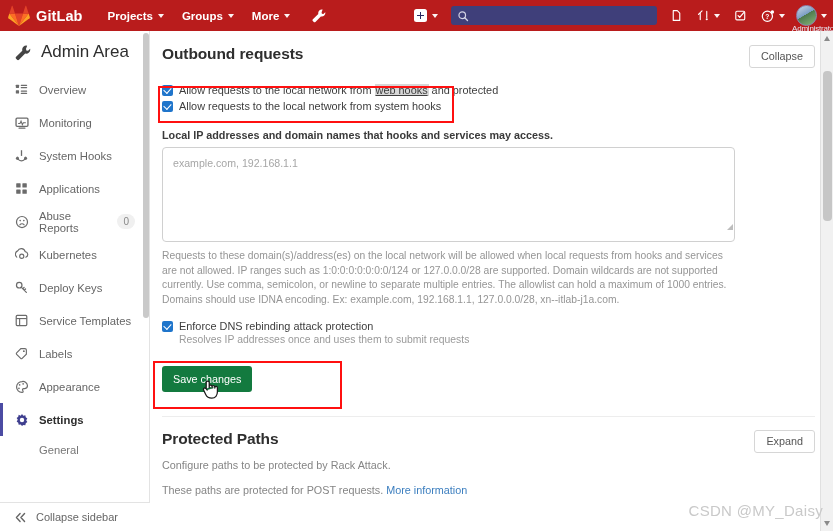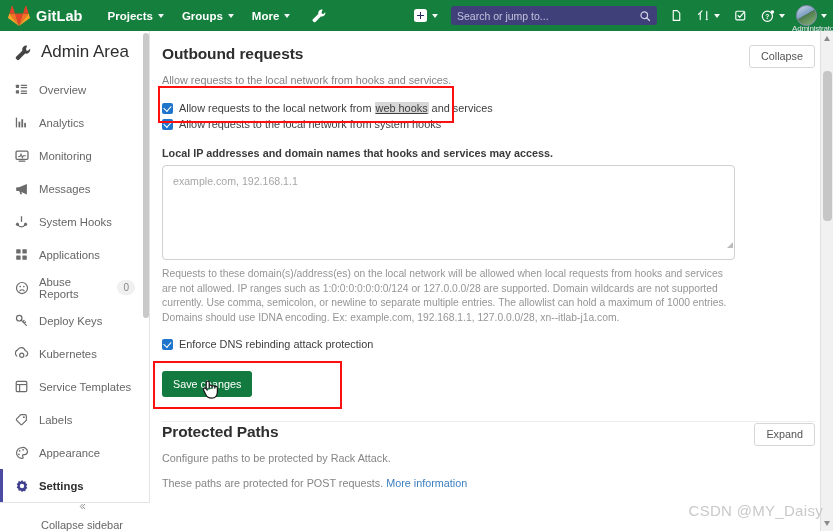--- a/index.html
+++ b/index.html
@@ -9,21 +9,21 @@
     overflow: hidden;
     font-family: "Liberation Sans", sans-serif;
     background: #fff;
     color: #2e2e2e;
   }
   #app { position: relative; width: 833px; height: 531px; overflow: hidden; }
 
   
   .topnav {
     position: absolute; top: 0; left: 0; width: 833px; height: 31px;
-    background: #15803d;
+    background: #b91c1c;
     display: flex; align-items: center;
     padding-left: 8px;
     z-index: 40;
   }
   .gl-logo { width: 22px; height: 21px; display: block; }
   .gl-wordmark {
     color: #fff; font-size: 14.5px; font-weight: 700;
     letter-spacing: .1px; margin-left: 6px; margin-right: 16px;
   }
   .nav-link {
@@ -113,21 +113,21 @@
   }
   .sb-scrollbar {
     position: absolute; right: 0px; top: 2px; width: 6px; height: 285px;
     background: #c9c9c9; border-radius: 3px;
   }
 
   .collapse-bar {
     position: absolute; left: 0; bottom: 0; width: 150px; height: 29px;
     border-top: 1px solid #e3e3e3; background: #fff;
     display: flex; align-items: center; gap: 9px; padding-left: 14px;
-    font-size: 11px; color: #666; cursor: pointer; z-index: 30; flex-direction: column;
+    font-size: 11px; color: #666; cursor: pointer; z-index: 30;
   }
 
   
   .main {
     position: absolute; top: 31px; left: 150px; right: 0; height: 500px;
     background: #fff; overflow: hidden;
   }
   .content { padding: 14px 18px 0 12px; position: relative; }
 
   .sec-head { display: flex; align-items: flex-start; gap: 20px; }
@@ -254,21 +254,20 @@
     </div>
 
     <div class="spacer"></div>
 
     <div class="plus-btn">
       <span class="plus-sq"></span>
       <i class="caret-d"></i>
     </div>
 
     <div class="searchbox">
-      <input type="text" placeholder="Search or jump to..." style="">
       <svg width="12" height="12" viewBox="0 0 16 16">
         <circle cx="7" cy="7" r="4.4" fill="none" stroke="#d2d2e4" stroke-width="1.6"></circle>
         <line x1="10.3" y1="10.3" x2="14" y2="14" stroke="#d2d2e4" stroke-width="1.8" stroke-linecap="round"></line>
       </svg>
     </div>
 
     <div class="nav-icon-btn">
       <svg width="13" height="13" viewBox="0 0 16 16">
         <path d="M4 2h5l3 3v9H4z" fill="none" stroke="#fff" stroke-width="1.4" stroke-linejoin="round"></path>
       </svg>
@@ -317,52 +316,32 @@
           <rect x="1" y="9" width="4" height="4" rx=".7" fill="#6b6b6b"></rect>
           <rect x="7" y="2.3" width="8" height="1.5" rx=".6" fill="#6b6b6b"></rect>
           <rect x="7" y="5" width="8" height="1.5" rx=".6" fill="#6b6b6b"></rect>
           <rect x="7" y="9.3" width="8" height="1.5" rx=".6" fill="#6b6b6b"></rect>
           <rect x="7" y="12" width="8" height="1.5" rx=".6" fill="#6b6b6b"></rect>
         </svg>
       </span>
       <span>Overview</span>
     </div>
 
-    <div class="sb-item">
-      <span class="ico">
-        <svg width="13" height="13" viewBox="0 0 16 16">
-          <rect x="1" y="2" width="1.6" height="12" fill="#6b6b6b"></rect>
-          <rect x="4.3" y="7" width="2.2" height="7" fill="#6b6b6b"></rect>
-          <rect x="7.8" y="4" width="2.2" height="10" fill="#6b6b6b"></rect>
-          <rect x="11.3" y="8.5" width="2.2" height="5.5" fill="#6b6b6b"></rect>
-        </svg>
-      </span>
-      <span>Analytics</span>
-    </div>
 
     <div class="sb-item">
       <span class="ico">
         <svg width="14" height="14" viewBox="0 0 16 16">
           <rect x="1.2" y="2.5" width="13.6" height="9.3" rx="1.2" fill="none" stroke="#6b6b6b" stroke-width="1.5"></rect>
           <rect x="4" y="13.2" width="8" height="1.5" rx=".6" fill="#6b6b6b"></rect>
           <path d="M3.6 8.5h2.1l1.2-2.6 1.5 4 1.1-2.2h2.9" fill="none" stroke="#6b6b6b" stroke-width="1.2"></path>
         </svg>
       </span>
       <span>Monitoring</span>
     </div>
 
-    <div class="sb-item">
-      <span class="ico">
-        <svg width="14" height="14" viewBox="0 0 16 16">
-          <path d="M13.6 2.2 4.6 6.1H2.4a1.1 1.1 0 0 0-1.1 1.1v2a1.1 1.1 0 0 0 1.1 1.1h2.2l9 3.9z" fill="#6b6b6b"></path>
-          <path d="M5 10.4 6.2 14.4 8 13.7 6.9 10.4z" fill="#6b6b6b"></path>
-        </svg>
-      </span>
-      <span>Messages</span>
-    </div>
 
     <div class="sb-item">
       <span class="ico">
         <svg width="13" height="13" viewBox="0 0 16 16">
           <path d="M8 1.5v7" stroke="#6b6b6b" stroke-width="1.6" fill="none"></path>
           <path d="M3 9.5a5 5 0 0 0 10 0" stroke="#6b6b6b" stroke-width="1.6" fill="none"></path>
           <circle cx="3" cy="11.5" r="1.9" fill="#6b6b6b"></circle>
           <circle cx="13" cy="11.5" r="1.9" fill="#6b6b6b"></circle>
         </svg>
       </span>
@@ -389,36 +368,36 @@
           <circle cx="10.1" cy="6.4" r=".95" fill="#6b6b6b"></circle>
           <path d="M5.5 11.3a3.1 3.1 0 0 1 5 0" fill="none" stroke="#6b6b6b" stroke-width="1.2" stroke-linecap="round"></path>
         </svg>
       </span>
       <span>Abuse Reports</span>
       <span class="sb-badge">0</span>
     </div>
 
     <div class="sb-item">
       <span class="ico">
+        <svg width="14" height="14" viewBox="0 0 16 16">
+          <path d="M2 10.4a4.2 4.2 0 0 1 1-7.1 4.6 4.6 0 0 1 8.6.8 3.3 3.3 0 0 1 .7 6.4" fill="none" stroke="#6b6b6b" stroke-width="1.3" stroke-linecap="round"></path>
+          <circle cx="7.7" cy="9.4" r="2.4" fill="none" stroke="#6b6b6b" stroke-width="1.3"></circle>
+        </svg>
+      </span>
+      <span>Kubernetes</span>
+    </div>
+
+    <div class="sb-item">
+      <span class="ico">
         <svg width="13" height="13" viewBox="0 0 16 16">
           <circle cx="5.2" cy="5.2" r="3.4" fill="none" stroke="#6b6b6b" stroke-width="1.5"></circle>
           <path d="M7.6 7.6 14 14M11.4 11.4l1.6-1.6M9.6 9.6l1.6-1.6" stroke="#6b6b6b" stroke-width="1.5" fill="none" stroke-linecap="round"></path>
         </svg>
       </span>
       <span>Deploy Keys</span>
-    </div>
-
-    <div class="sb-item">
-      <span class="ico">
-        <svg width="14" height="14" viewBox="0 0 16 16">
-          <path d="M2 10.4a4.2 4.2 0 0 1 1-7.1 4.6 4.6 0 0 1 8.6.8 3.3 3.3 0 0 1 .7 6.4" fill="none" stroke="#6b6b6b" stroke-width="1.3" stroke-linecap="round"></path>
-          <circle cx="7.7" cy="9.4" r="2.4" fill="none" stroke="#6b6b6b" stroke-width="1.3"></circle>
-        </svg>
-      </span>
-      <span>Kubernetes</span>
     </div>
 
     <div class="sb-item">
       <span class="ico">
         <svg width="13" height="13" viewBox="0 0 16 16">
           <rect x="1.5" y="1.8" width="13" height="12.4" rx="1.2" fill="none" stroke="#6b6b6b" stroke-width="1.5"></rect>
           <line x1="1.5" y1="5.6" x2="14.5" y2="5.6" stroke="#6b6b6b" stroke-width="1.4"></line>
           <line x1="5.7" y1="5.6" x2="5.7" y2="14.2" stroke="#6b6b6b" stroke-width="1.4"></line>
         </svg>
       </span>
@@ -462,53 +441,53 @@
     <div class="sb-scrollbar"></div>
   </div>
 
   <div class="main">
     <div class="content">
 
       <div class="sec-head">
         <div class="sec-title">Outbound requests</div>
         <button class="btn-outline">Collapse</button>
       </div>
-      <div class="sec-sub">Allow requests to the local network from hooks and services.</div>
 
       <div style="margin-top:16px;">
         <div class="cb-row">
           <span class="cb"></span>
-          <span><span>Allow requests to the local network from </span><span class="hl">web hooks</span><span> and services</span></span>
+          <span><span>Allow requests to the local network from </span><span class="hl">web hooks</span><span> and protected</span></span>
         </div>
         <div class="cb-row" style="margin-top:4px;">
           <span class="cb"></span>
           <span>Allow requests to the local network from system hooks</span>
         </div>
       </div>
 
       <div style="margin-top:17px; position:relative;">
         <div class="field-label">Local IP addresses and domain names that hooks and services may access.</div>
         <textarea class="ta" placeholder="example.com, 192.168.1.1" style=""></textarea>
         <span class="ta-resize" style="left:565px; top:95px;"></span>
       </div>
 
       <div class="help">Requests to these domain(s)/address(es) on the local network will be allowed when local requests from hooks and services are not allowed. IP ranges such as 1:0:0:0:0:0:0:0/124 or 127.0.0.0/28 are supported. Domain wildcards are not supported currently. Use comma, semicolon, or newline to separate multiple entries. The allowlist can hold a maximum of 1000 entries. Domains should use IDNA encoding. Ex: example.com, 192.168.1.1, 127.0.0.0/28, xn--itlab-j1a.com.</div>
 
       <div class="cb-row" style="margin-top:13px;">
         <span class="cb"></span>
         <span>Enforce DNS rebinding attack protection</span>
       </div>
+      <div class="sub-note">Resolves IP addresses once and uses them to submit requests</div>
 
       <div style="margin-top:21px;">
         <button class="btn-save">Save changes</button>
       </div>
 
       <div class="hr" style="margin-top:24px;"></div>
 
-      <div class="sec-head" style="margin-top:1px;">
+      <div class="sec-head" style="margin-top:13px;">
         <div class="sec-title">Protected Paths</div>
         <button class="btn-outline">Expand</button>
       </div>
       <div class="sec-sub">Configure paths to be protected by Rack Attack.</div>
       <div class="sec-sub" style="margin-top:13px;"><span>These paths are protected for POST requests. </span><a class="link">More information</a></div>
 
     </div>
   </div>
 
   <div class="collapse-bar">

